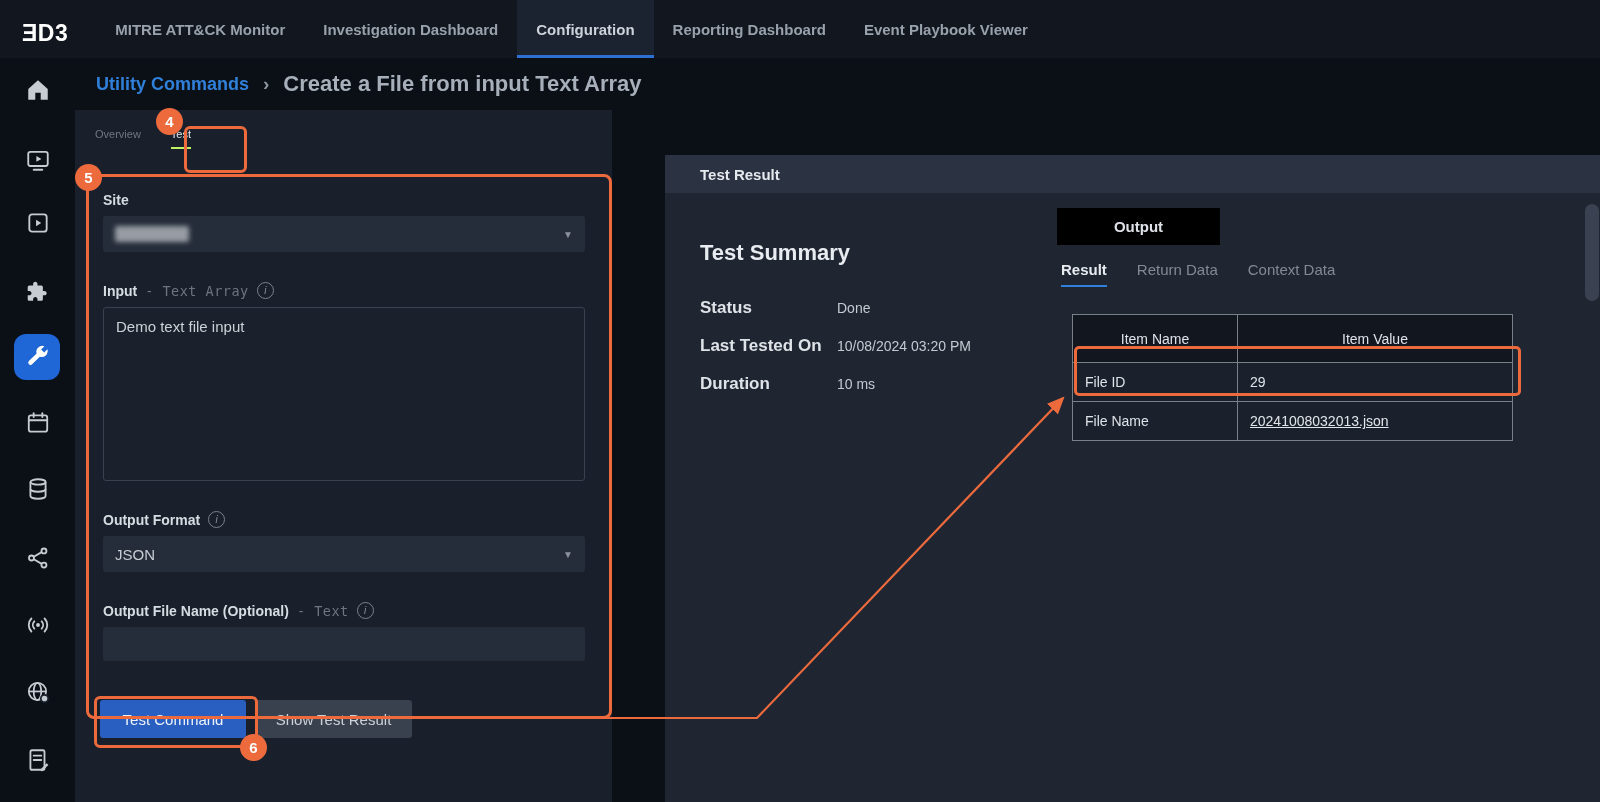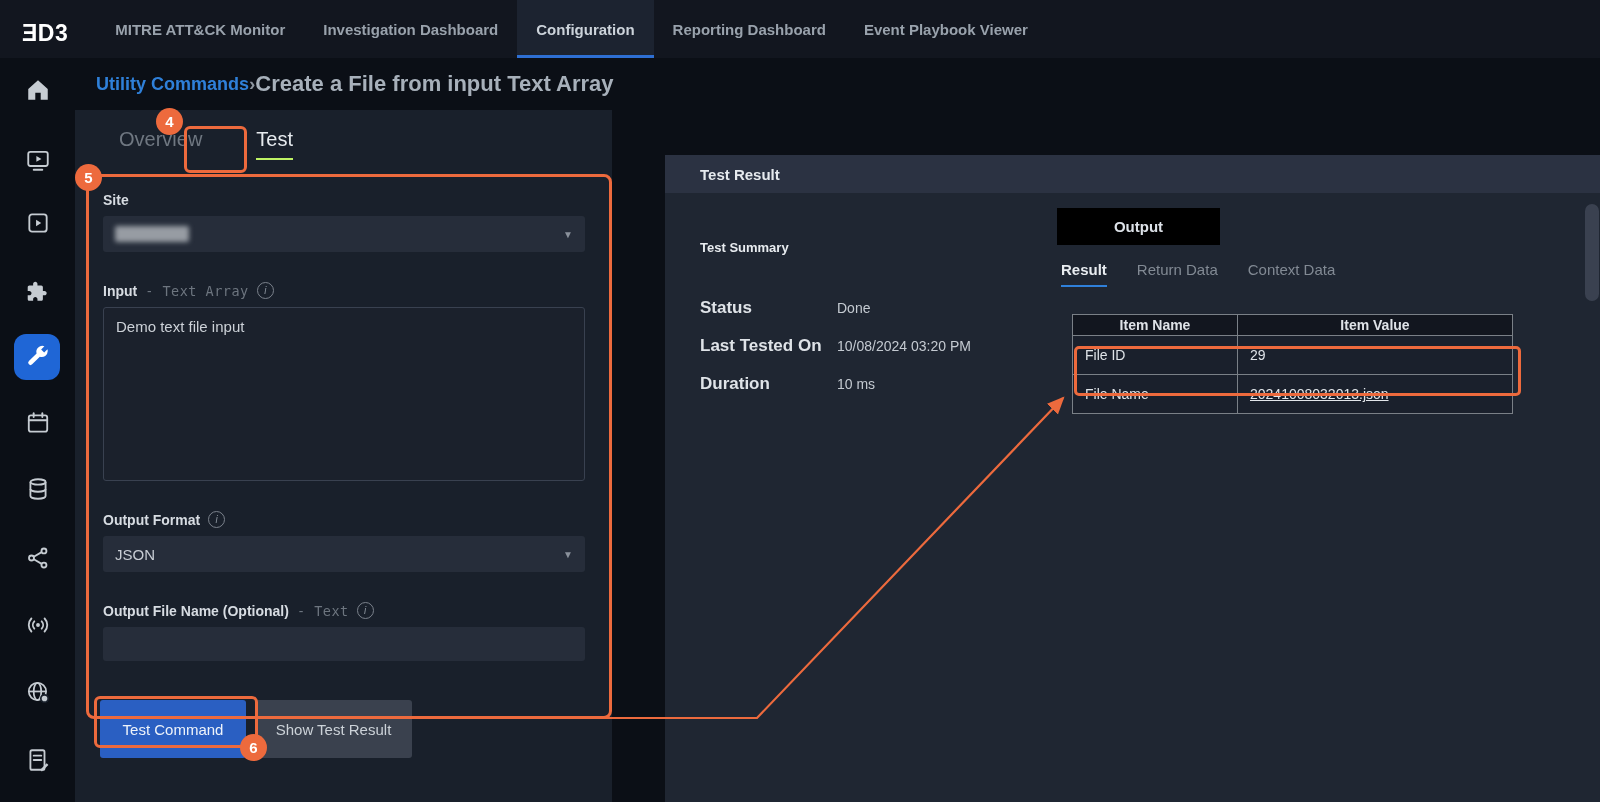--- a/index.html
+++ b/index.html
@@ -6,72 +6,72 @@
   .canvas{position:relative;width:1600px;height:802px;background:#0b0f16;font-family:"Liberation Sans",sans-serif;overflow:hidden;color:#dfe3e8;}
 
   
   .topnav{position:absolute;left:0;top:0;right:0;height:58px;background:#12161f;display:flex;align-items:stretch;z-index:6;}
   .logo{display:flex;align-items:center;padding:8px 28px 0 22px;font-weight:800;font-size:23px;color:#ffffff;letter-spacing:.5px;cursor:pointer;}
   .nav-item{display:flex;align-items:center;padding:0 19px;font-size:15px;font-weight:700;color:#99a2ac;position:relative;cursor:pointer;white-space:nowrap;}
   .nav-item.active{color:#ccd3da;background:#1c2330;}
   .nav-item.active::after{content:"";position:absolute;left:0;right:0;bottom:0;height:3px;background:#2e6fd3;}
 
   
-  .breadcrumb{position:absolute;left:96px;top:58px;height:52px;display:flex;align-items:center;z-index:5;}
+  .breadcrumb{position:absolute;left:96px;top:58px;height:52px;display:flex;align-items:center;gap:14px;z-index:5;}
   .bc-parent{color:#2f80d9;font-weight:700;font-size:18px;cursor:pointer;}
   .bc-sep{color:#8d959f;font-weight:700;font-size:19px;}
   .bc-current{color:#a7b0ba;font-weight:700;font-size:22px;}
 
   
   .rail{position:absolute;left:0;top:58px;width:75px;bottom:0;z-index:5;}
   .rail-icon{position:absolute;left:50%;transform:translateX(-50%);width:26px;height:26px;cursor:pointer;}
   .rail-icon svg{width:26px;height:26px;display:block;}
   .rail-active-bg{position:absolute;left:14px;width:46px;height:46px;border-radius:12px;background:#1f66d6;}
 
   
   .left-panel{position:absolute;left:75px;top:110px;width:537px;bottom:0;background:#19202b;z-index:3;}
   .lp-tabs{position:absolute;left:20px;top:18px;display:flex;gap:30px;}
-  .lp-tab{font-size:20px;color:#6f7781;padding-bottom:7px;cursor:pointer;margin-left:24px;}
+  .lp-tab{font-size:11px;color:#6f7781;padding-bottom:7px;cursor:pointer;}
   .lp-tab.active{color:#e6eaee;border-bottom:2px solid #bef264;}
   .form-inner{position:absolute;left:28px;top:82px;width:482px;}
   .field-label{color:#d7dce2;font-weight:700;font-size:14px;}
   .field-row{display:flex;align-items:center;gap:8px;}
   .type-suffix{color:#6d757f;font-family:"DejaVu Sans Mono",monospace;font-size:13.5px;letter-spacing:.5px;}
   .info{width:15px;height:15px;border:1px solid #7b828c;border-radius:50%;color:#8a929c;font-size:10px;font-style:italic;display:inline-flex;align-items:center;justify-content:center;flex:0 0 auto;}
   .select{margin-top:8px;height:36px;background:#262d3a;border-radius:3px;display:flex;align-items:center;justify-content:space-between;padding:0 12px;cursor:pointer;}
   .select .val{color:#c8cdd4;font-size:15px;}
   .caret{color:#8a919b;font-size:10px;}
   .redacted{width:74px;height:16px;background:#979ca3;border-radius:2px;filter:blur(2.5px);}
   .textarea{margin-top:8px;height:152px;background:#1b212c;border:1px solid #394150;border-radius:3px;padding:10px 12px;color:#ccd1d7;font-size:15px;cursor:text;}
   .text-input{margin-top:8px;height:34px;background:#262d3a;border-radius:3px;cursor:text;}
   .mt-lg{margin-top:30px;}
   .btn-row{position:absolute;left:25px;top:590px;display:flex;gap:9px;}
-  .btn{height:38px;display:flex;align-items:center;justify-content:center;padding:10px 16px;font-size:15px;border-radius:3px;cursor:pointer;white-space:nowrap;}
+  .btn{height:38px;display:flex;align-items:center;justify-content:center;padding:0 16px;font-size:15px;border-radius:3px;cursor:pointer;white-space:nowrap;}
   .btn-primary{background:#2a5fc2;color:#eef3fa;min-width:114px;}
   .btn-secondary{background:#3a414e;color:#ccd2d8;min-width:125px;}
 
   
   .right-panel{position:absolute;left:665px;top:155px;right:0;bottom:0;z-index:2;}
   .rp-header{height:38px;background:#2b3242;display:flex;align-items:center;padding-left:35px;font-size:15px;font-weight:600;color:#e6eaee;}
   .rp-body{position:absolute;left:0;right:0;top:38px;bottom:0;background:#1f2632;}
-  .summary-title{position:absolute;left:35px;top:47px;font-size:13px;font-weight:700;color:#e8ecf0;}
+  .summary-title{position:absolute;left:35px;top:47px;font-size:22px;font-weight:700;color:#e8ecf0;}
   .summary{position:absolute;left:35px;top:96px;}
   .sum-row{display:flex;height:38px;align-items:center;}
   .sum-label{width:137px;font-weight:700;font-size:17px;color:#dfe3e8;}
   .sum-value{font-size:14px;color:#c4cad1;}
   .output-tab{position:absolute;left:392px;top:15px;width:163px;height:37px;background:#000000;color:#dde2e8;font-size:15px;font-weight:600;display:flex;align-items:center;justify-content:center;cursor:pointer;}
   .sub-tabs{position:absolute;left:396px;top:68px;display:flex;gap:30px;}
   .sub-tab{font-size:15px;color:#828a94;padding-bottom:7px;cursor:pointer;}
   .sub-tab.active{color:#e8ecf0;font-weight:600;border-bottom:2.5px solid #2f80da;}
   .result-table{position:absolute;left:407px;top:121px;width:440px;border-top:1px solid #7a8087;border-left:1px solid #7a8087;}
   .tr{display:flex;}
   .tc{border-right:1px solid #7a8087;border-bottom:1px solid #7a8087;box-sizing:border-box;display:flex;align-items:center;font-size:14px;color:#dfe3e8;background:#1a202c;}
   .c1{width:165px;padding-left:12px;}
   .c2{width:275px;padding-left:12px;}
-  .tr.th .tc{height:21px;background:#12161f;font-weight:700;justify-content:center;padding-left:0;}
+  .tr.th .tc{height:48px;background:#12161f;font-weight:400;justify-content:center;padding-left:0;}
   .tr.td .tc{height:39px;}
   .cell-link{color:#e2e6ea;text-decoration:underline;cursor:pointer;}
   .scroll-thumb{position:absolute;left:1585px;top:204px;width:14px;height:97px;background:#3a4150;border-radius:7px;z-index:7;cursor:grab;}
 
   
   .ann-box{position:absolute;border:3px solid #ed6a3d;border-radius:8px;z-index:25;pointer-events:none;}
   .badge{position:absolute;width:27px;height:27px;border-radius:50%;background:#ed6a3d;color:#fff;font-weight:700;font-size:15px;display:flex;align-items:center;justify-content:center;z-index:30;pointer-events:none;}
   .arrow-layer{position:absolute;left:0;top:0;width:1600px;height:802px;z-index:24;pointer-events:none;}
 </style>
 </head>

